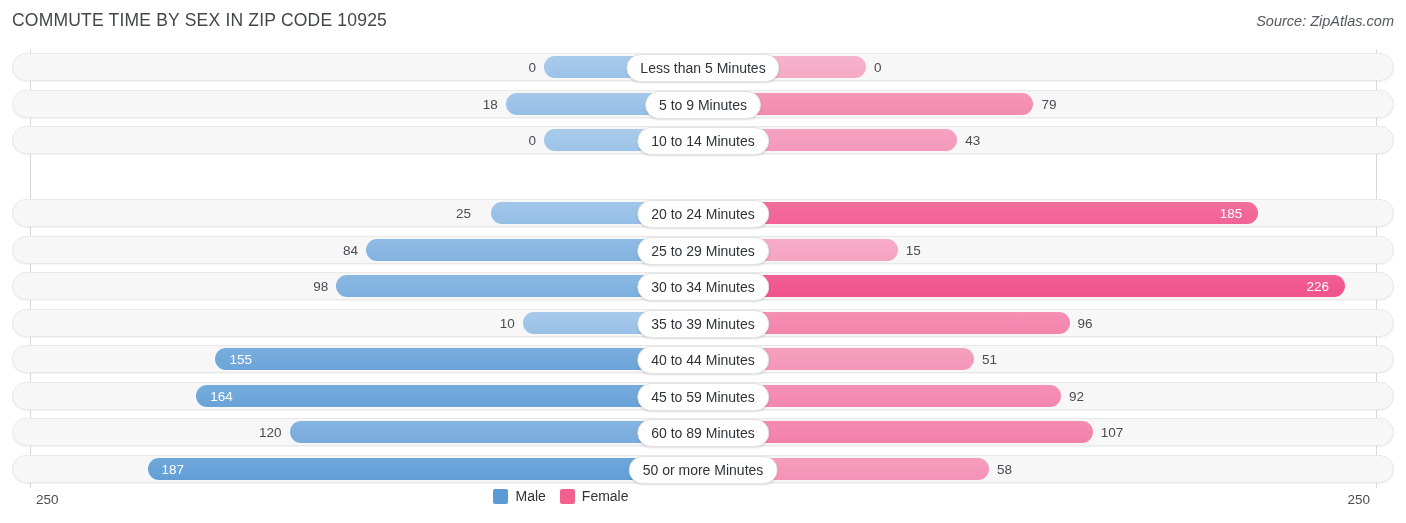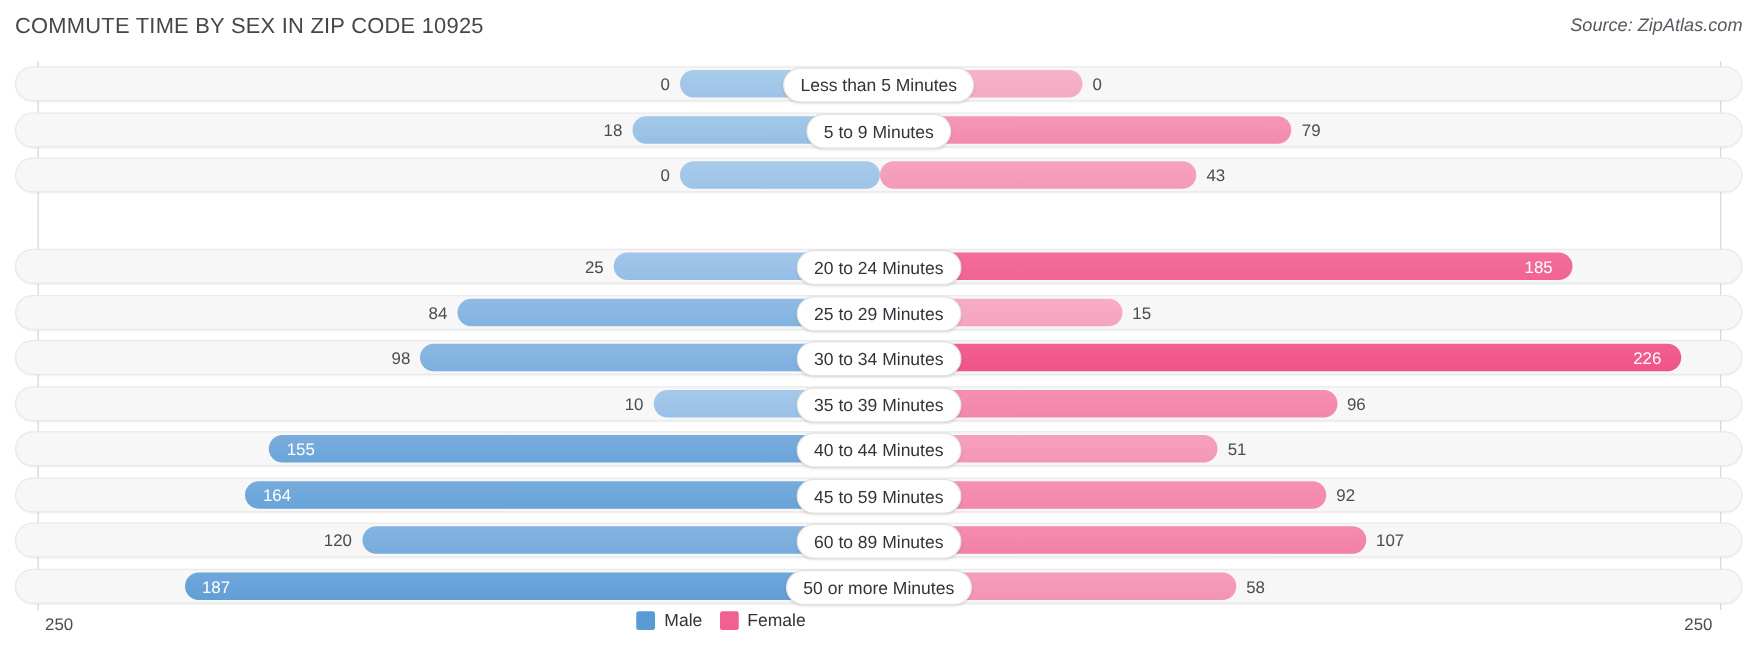--- a/index.html
+++ b/index.html
@@ -60,21 +60,21 @@
     padding:0 13px;box-sizing:border-box;
   }
 
   .axis-label{
     position:absolute;top:492px;font-size:13.5px;color:#4b4c50;
   }
   .axis-label.left{left:36px;}
   .axis-label.right{right:36px;}
 
   .legend{
-    position:absolute;top:488px;left:16px;width:1122px;
+    position:absolute;top:488px;left:0;width:1122px;
     display:flex;justify-content:center;align-items:center;gap:14px;
     font-size:14px;color:#333;
   }
   .legend-item{display:flex;align-items:center;gap:7px;}
   .swatch{width:15px;height:15px;border-radius:2px;display:inline-block;}
 </style>
 </head>
 <body>
 
 <div id="chart-root">
@@ -97,25 +97,26 @@
         <div class="bar bar-female" style="left: 691px; width: 329.48px; background: linear-gradient(rgb(245, 150, 183), rgb(243, 139, 175));"></div>
         <div class="val val-out" style="left: 484.84px; transform: translateX(-100%);">18</div>
         <div class="val val-out" style="left: 1028.48px;">79</div>
         <div class="pill" style="left: 50%; transform: translateX(-50%); margin-left: 0px;">5 to 9 Minutes</div>
       </div>
       <div class="row" style="top: 77px;">
         <div class="bar bar-male" style="left: 531px; width: 160px; background: linear-gradient(rgb(169, 203, 235), rgb(156, 195, 232));"></div>
         <div class="bar bar-female" style="left: 691px; width: 253.16px; background: linear-gradient(rgb(246, 163, 192), rgb(244, 153, 185));"></div>
         <div class="val val-out" style="left: 523px; transform: translateX(-100%);">0</div>
         <div class="val val-out" style="left: 952.16px; text-align: right;">43</div>
+        <div class="pill" style="left: 50%; transform: translateX(-50%); margin-left: 0px;">10 to 14 Minutes</div>
       </div>
       <div class="row" style="top: 150px;">
         <div class="bar bar-male" style="left: 478px; width: 213px; background: linear-gradient(rgb(161, 198, 233), rgb(148, 190, 230));"></div>
         <div class="bar bar-female" style="left: 691px; width: 554.2px; background: linear-gradient(rgb(243, 110, 156), rgb(241, 99, 148));"></div>
-        <div class="val val-out" style="left: 470px; transform: translateX(-100%);">25</div>
+        <div class="val val-out" style="left: 458px; transform: translateX(-100%);">25</div>
         <div class="val val-in" style="left: 1229.2px; transform: translateX(-100%);">185</div>
         <div class="pill" style="left: 50%; transform: translateX(-50%); margin-left: 0px;">20 to 24 Minutes</div>
       </div>
       <div class="row" style="top: 186.5px;">
         <div class="bar bar-male" style="left: 352.92px; width: 338.08px; background: linear-gradient(rgb(143, 187, 228), rgb(130, 179, 224));"></div>
         <div class="bar bar-female" style="left: 691px; width: 193.8px; background: linear-gradient(rgb(247, 173, 199), rgb(245, 163, 192));"></div>
         <div class="val val-out" style="left: 344.92px; transform: translateX(-100%);">84</div>
         <div class="val val-out" style="left: 892.8px;">15</div>
         <div class="pill" style="left: 50%; transform: translateX(-50%); margin-left: 0px;">25 to 29 Minutes</div>
       </div>

